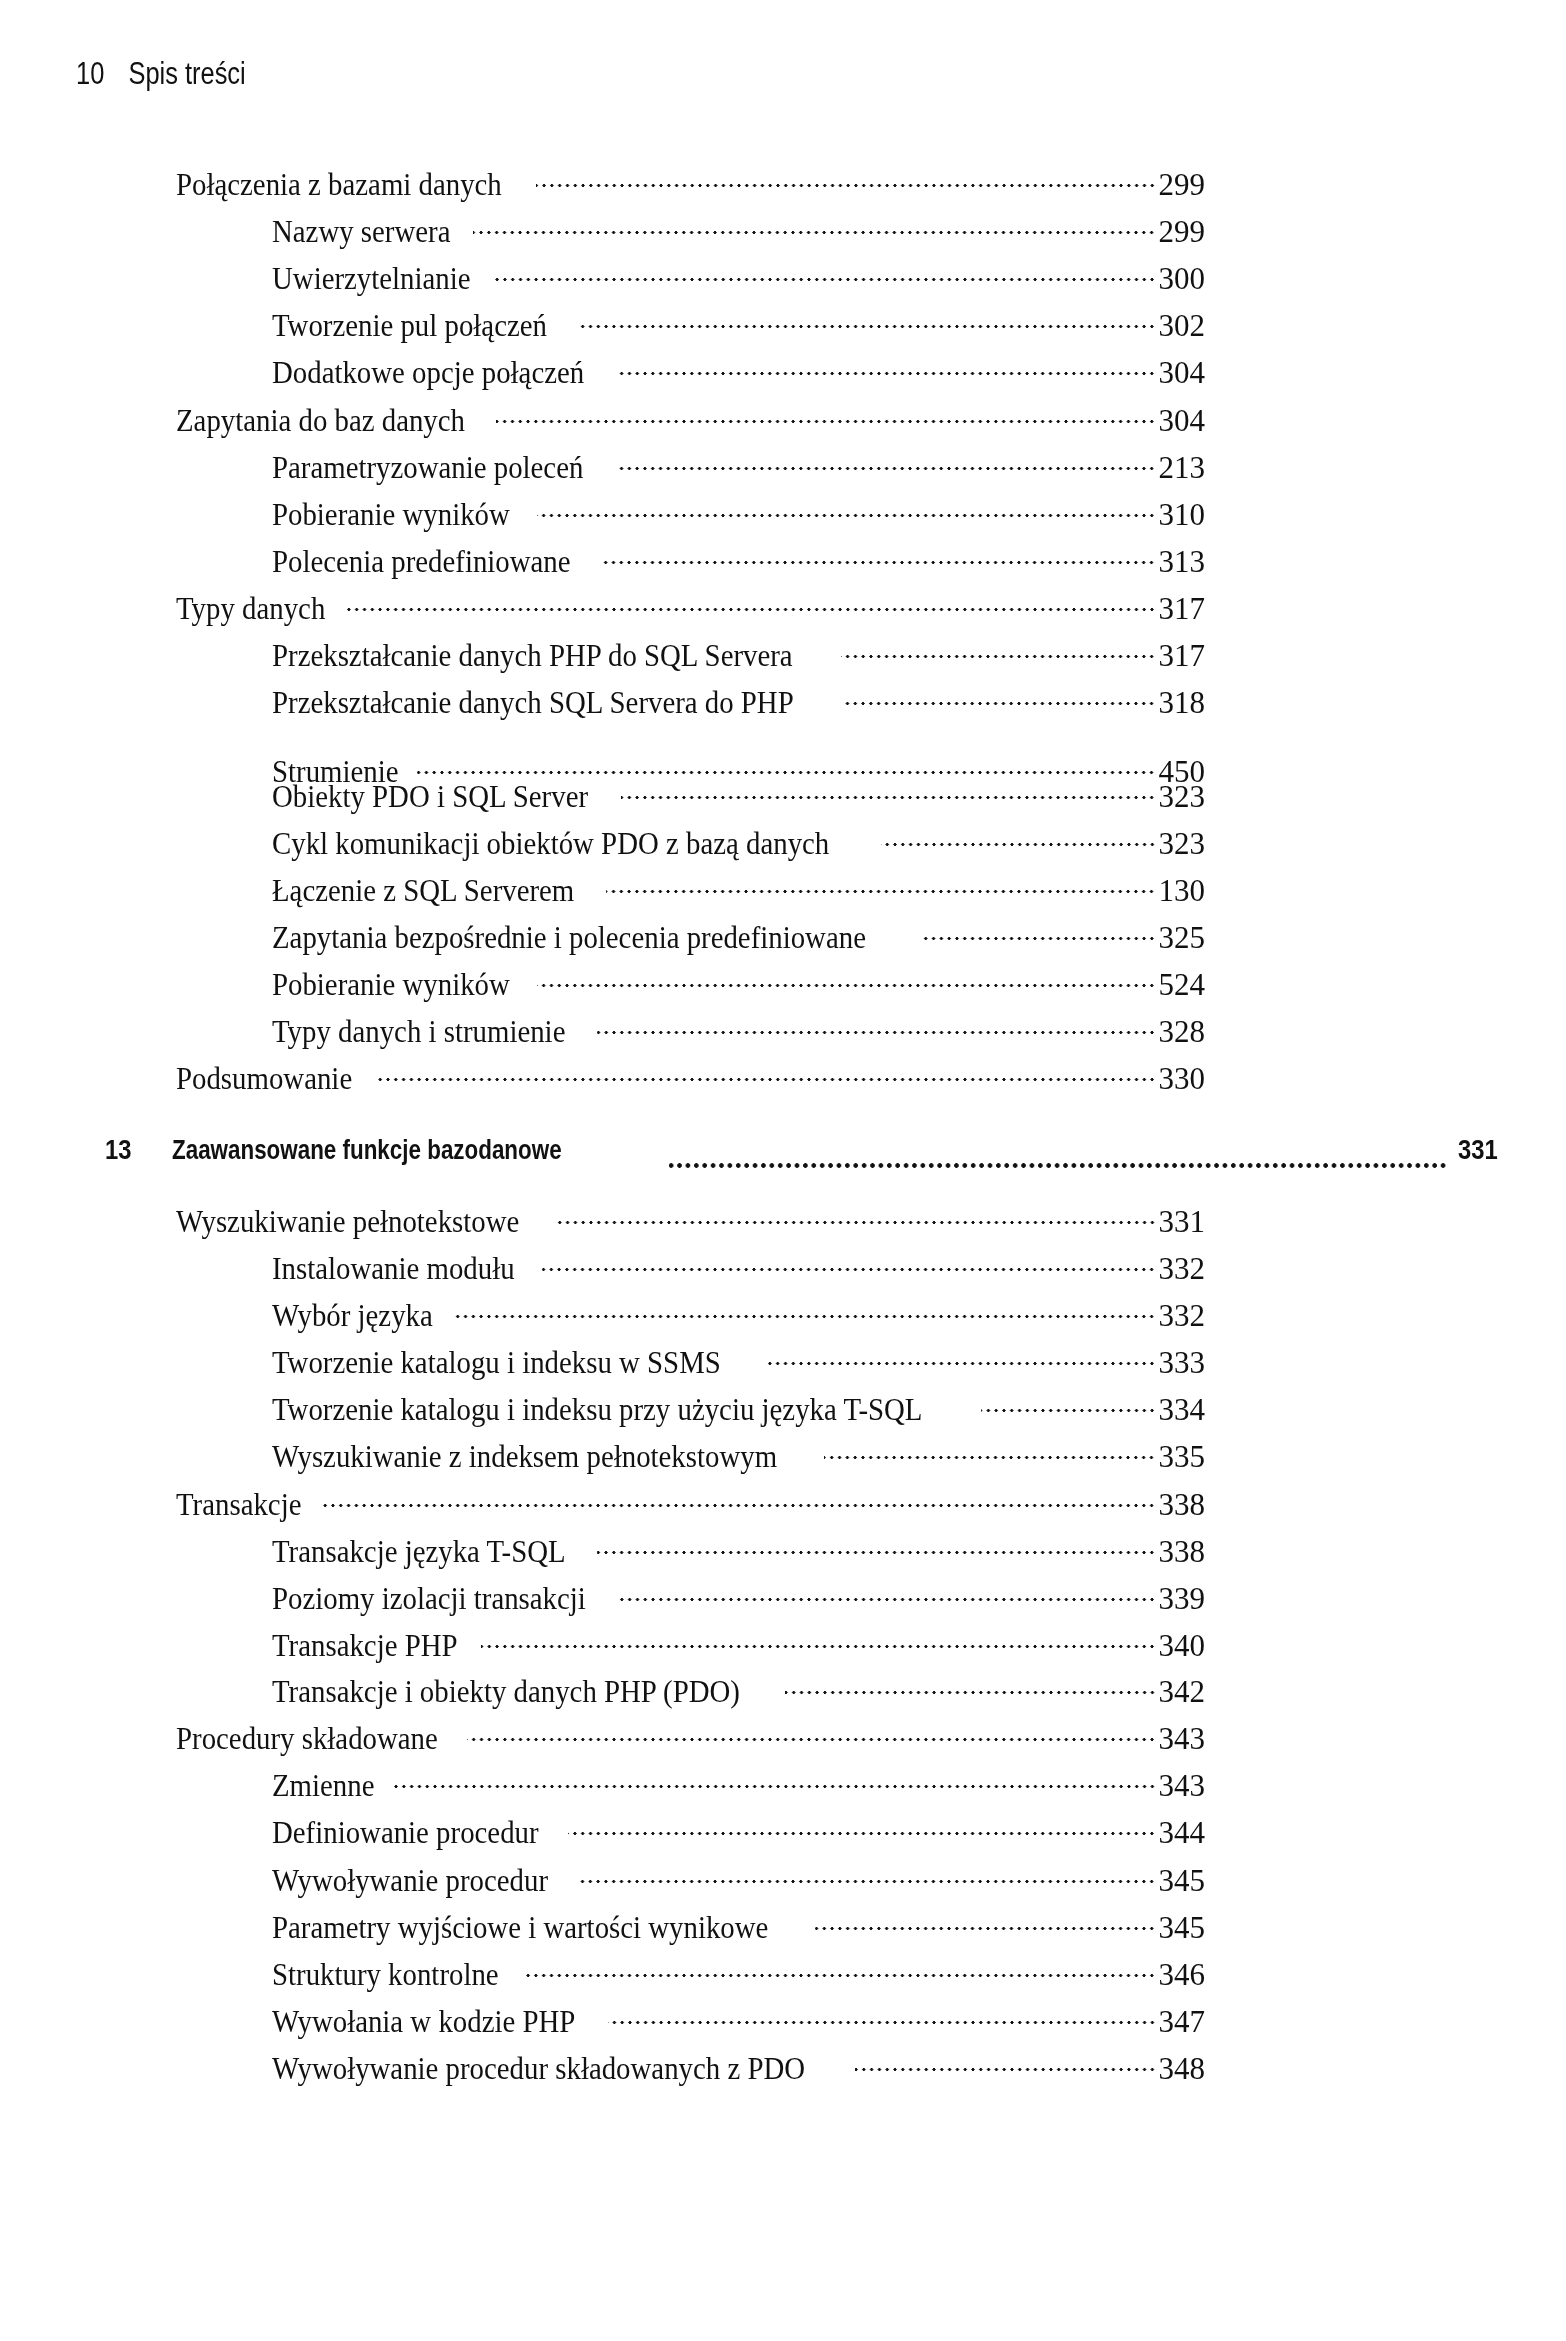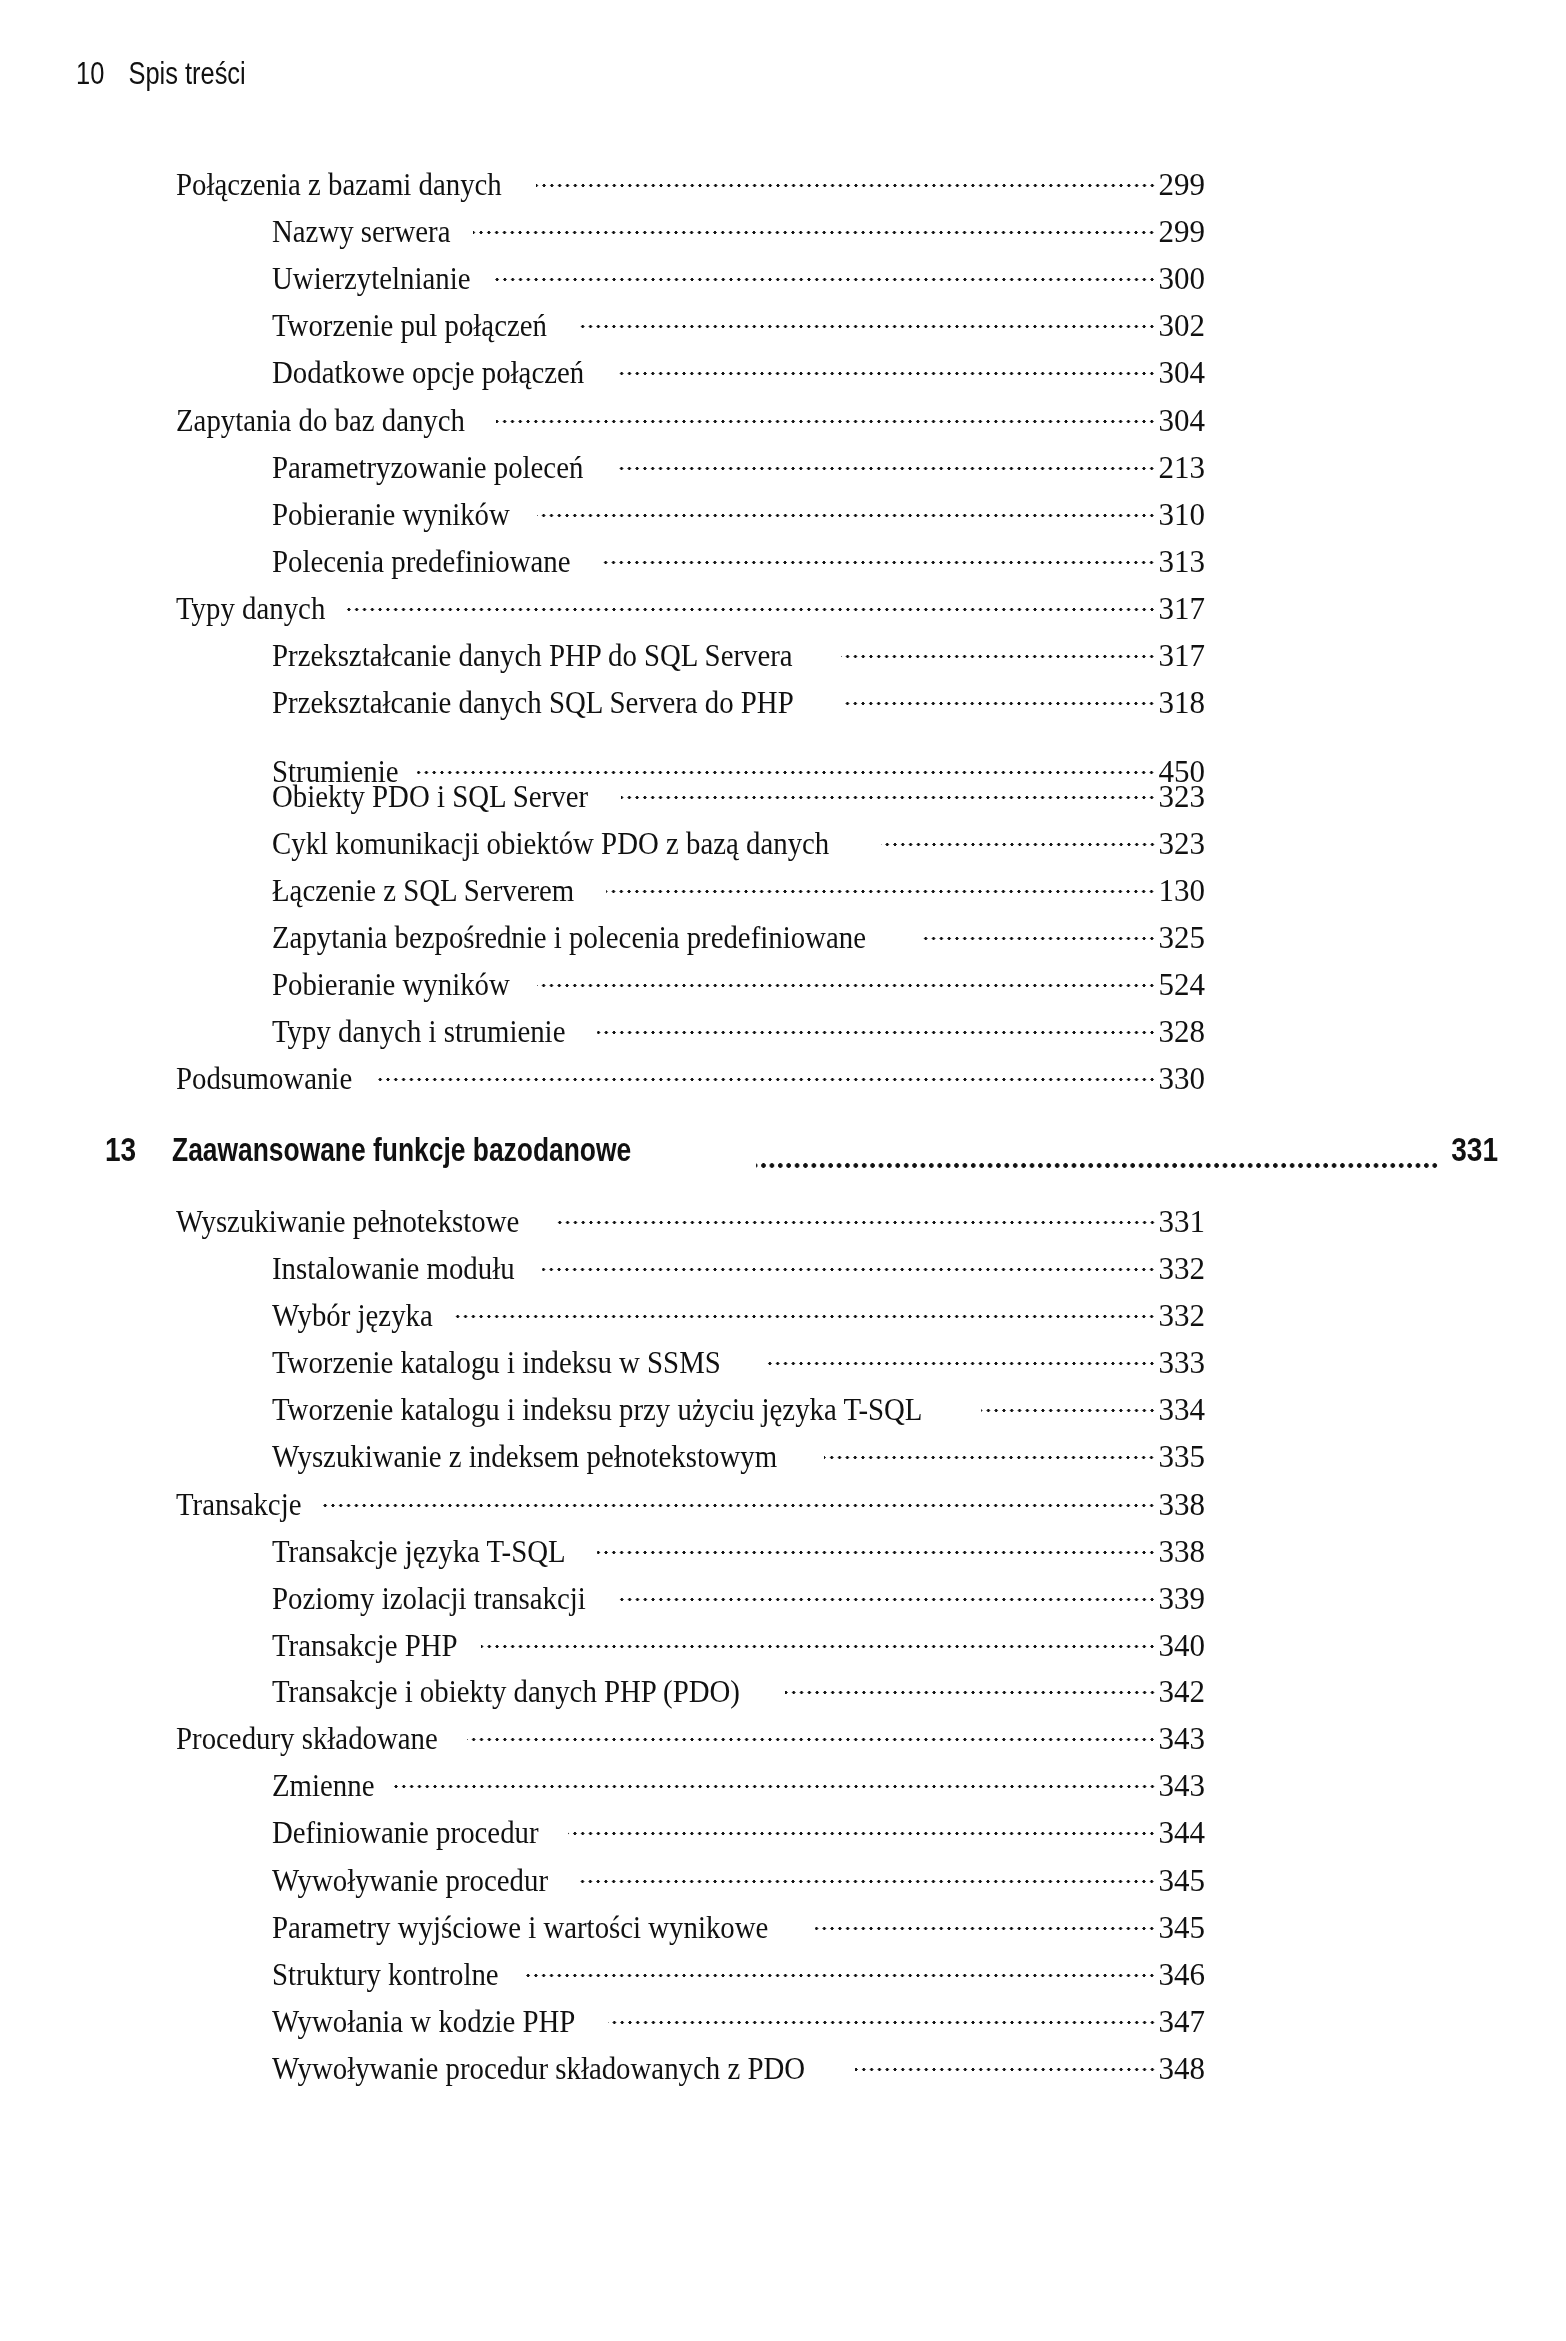--- a/index.html
+++ b/index.html
@@ -23,21 +23,21 @@
   .row.lvl2 .inner { left: 227px; margin-left: 45px; }
   .row .title { white-space: nowrap; transform: scaleX(0.93); transform-origin: left center; display: inline-block; }
   .row .leader {
     flex: 1 1 auto; margin: 0 2.7px 0 9.4px; height: 47px;
     background-image: radial-gradient(circle, #111 1.4px, transparent 1.7px);
     background-size: 7.8px 5.4px; background-repeat: repeat-x; background-position: right 35px;
   }
   .row .page { white-space: nowrap; font-size: 31px; }
   .chapter {
     position: absolute; left: 0; width: 1567px; height: 54px;
-    font-family: "Liberation Sans", sans-serif; font-weight: bold; font-size: 33px; line-height: 54px;
+    font-family: "Liberation Sans", sans-serif; font-weight: bold; font-size: 28px; line-height: 54px;
   }
   .chapter .num { position: absolute; left: 105px; top: 0; transform: scaleX(0.85); transform-origin: left center; }
   .chapter .inner { position: absolute; left: 172px; right: 69px; display: flex; align-items: flex-start; height: 54px; }
   .chapter .title { white-space: nowrap; transform: scaleX(0.8); transform-origin: left center; display: inline-block; margin-right: -101px; }
   .chapter .leader {
     flex: 1 1 auto; margin: 0 4px 0 111px; height: 54px;
     background-image: linear-gradient(#111, #111);
     background-size: 4.7px 4.7px;
     background-image: radial-gradient(circle, #111 2px, transparent 2.4px);
     background-size: 8.4px 6.7px; background-repeat: repeat-x; background-position: right 39px;

